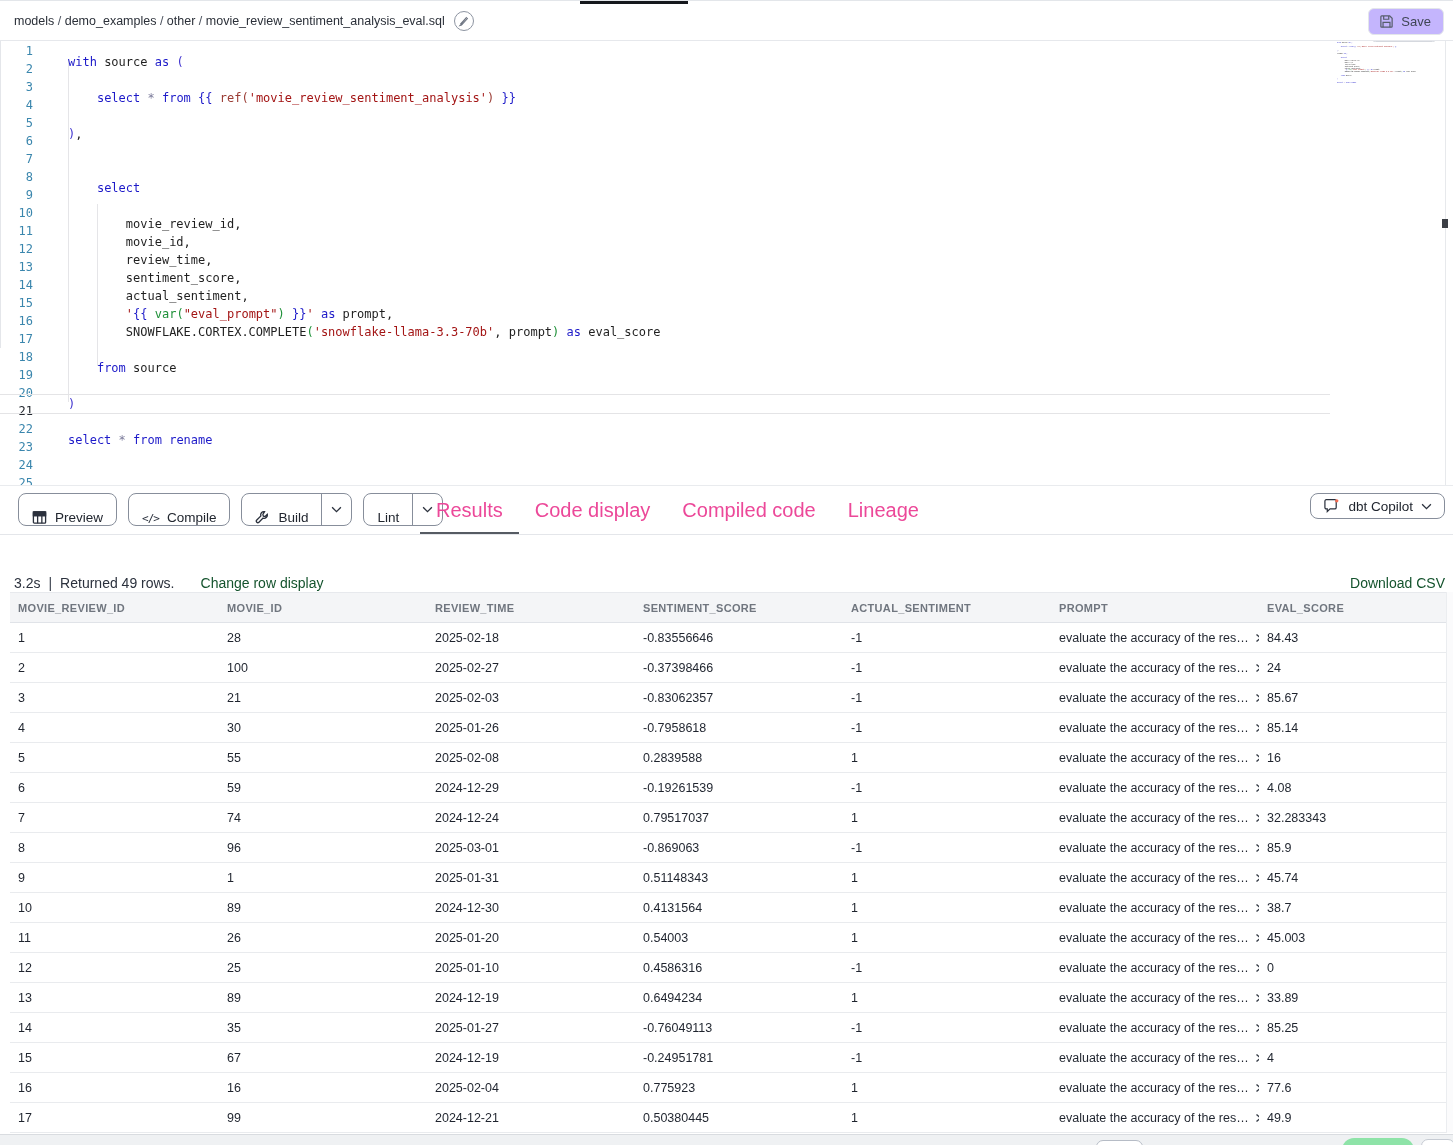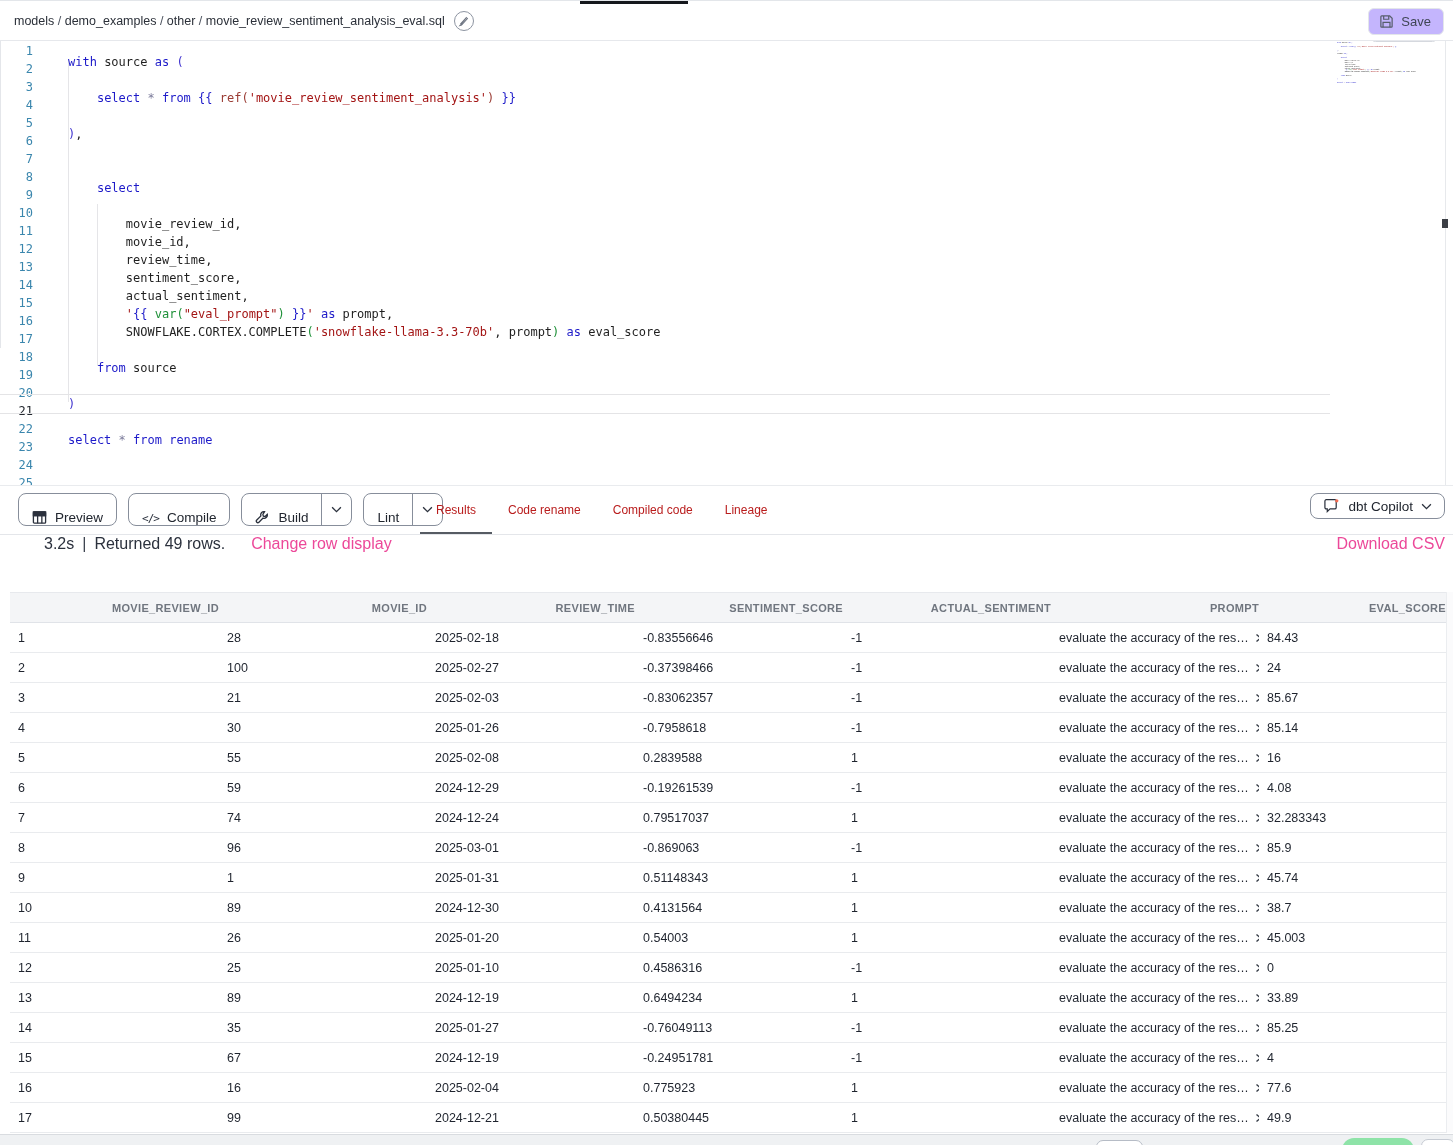--- a/index.html
+++ b/index.html
@@ -48,38 +48,38 @@
   
   .toolbar { position:absolute; top:485px; left:0; right:0; height:48px; background:#fff; }
   .toolbar-divider { position:absolute; top:533px; left:0; right:0; height:1px; background:#e4e6ea; }
   .btn-group { position:absolute; top:7px; left:18px; display:flex; gap:11px; }
   .tbtn { height:33px; background:#fff; border:1px solid #878e9b; border-radius:8px; display:flex;
     align-items:center; font-size:13.5px; color:#21262f; cursor:pointer; }
   .tbtn .seg { display:flex; align-items:flex-end; gap:8px; padding:0 13px; height:100%; }
   .tbtn .chev-seg { padding:0 9px; border-left:1px solid #878e9b; height:100%; display:flex; align-items:center; }
   .code-glyph { font-family:"DejaVu Sans Mono", monospace; font-size:11px; color:#2b313d; letter-spacing:-1px; }
   .tabs { position:absolute; left:420px; top:0; height:48px; display:flex; }
-  .tab { height:48px; padding:0 16px; display:flex; align-items:center; font-size:12px; color:#b91c1c;
+  .tab { height:48px; padding:0 16px; display:flex; align-items:center; font-size:20px; color:#ec4899;
     cursor:pointer; position:relative; }
   .tab.active::after { content:""; position:absolute; left:0; right:0; bottom:-1px; height:3px; background:#565b63; }
   .copilot-btn { position:absolute; top:7px; right:8px; height:26px; border:1px solid #878e9b; border-radius:8px;
     background:#fff; display:flex; align-items:center; gap:8px; padding:0 12px; font-size:13.5px; color:#21262f; cursor:pointer; }
 
   
-  .results-bar { position:absolute; top:534px; left:0; right:0; height:56px; display:flex; align-items:flex-start;
-    padding:0 8px 0 14px; font-size:16px; color:#2b313d;margin-left:30px; }
+  .results-bar { position:absolute; top:534px; left:0; right:0; height:56px; display:flex; align-items:flex-end;
+    padding:0 8px 0 14px; font-size:14px; color:#2b313d; }
   .rb-divider { margin:0 8px; color:#3c434f; }
-  .link { color:#ec4899; cursor:pointer; }
+  .link { color:#14532d; cursor:pointer; }
   .rb-change { margin-left:26px; }
   .rb-download { margin-left:auto; }
 
   
   .rtable { position:absolute; top:591px; left:10px; width:1436px; bottom:12px; overflow:hidden; }
   .thead { display:grid; grid-template-columns:209px 208px 208px 208px 208px 208px 1fr; height:31px;
-    background:#f4f5f7; border-top:1px solid #e7e9ed; border-bottom:1px solid #e0e3e8; align-items:center;text-align:right; }
+    background:#f4f5f7; border-top:1px solid #e7e9ed; border-bottom:1px solid #e0e3e8; align-items:center; }
   .thead div { padding-left:8px; font-size:11px; font-weight:bold; color:#70767f; letter-spacing:.03em; }
   .trow { display:grid; grid-template-columns:209px 208px 208px 208px 208px 208px 1fr; height:30px;
     border-bottom:1px solid #e9ebee; align-items:center; font-size:12.5px; color:#1f242e; }
   .trow div { padding-left:8px; white-space:nowrap; overflow:hidden; }
   .prompt-cell { display:flex; align-items:center; gap:5px; }
   .prompt-chev { flex:0 0 auto; cursor:pointer; display:inline-flex; }
   .table-scroll-strip { position:absolute; top:591px; right:0; width:7px; bottom:12px; background:#fbfbfc;
     border-left:1px solid #ebedf0; }
 
   
@@ -248,21 +248,21 @@
           </span>
         <span class="chev-seg">
           <svg width="11" height="7" viewBox="0 0 12 8" fill="none" stroke="#2b313d" stroke-width="1.5">
               <path d="M1 1.5 L6 6.5 L11 1.5"></path>
             </svg>
         </span>
       </button>
     </div>
     <div class="tabs" id="tabs">
         <div class="tab active">Results</div>
-        <div class="tab">Code rename</div>
+        <div class="tab">Code display</div>
         <div class="tab">Compiled code</div>
         <div class="tab">Lineage</div>
       </div>
     <button class="copilot-btn">
       <span style="display:inline-flex; position:relative;">
         <svg width="17" height="16" viewBox="0 0 18 17" fill="none" stroke="#2b313d" stroke-width="1.3">
           <path d="M2 3.2 a1.4 1.4 0 0 1 1.4-1.4 h9.2 a1.4 1.4 0 0 1 1.4 1.4 v7 a1.4 1.4 0 0 1-1.4 1.4 H7.5 L4.5 14.4 v-2.8 H3.4 A1.4 1.4 0 0 1 2 10.2 z"></path>
           <circle cx="14.6" cy="3" r="1.8" fill="#f26b50" stroke="none"></circle>
         </svg>
       </span>

